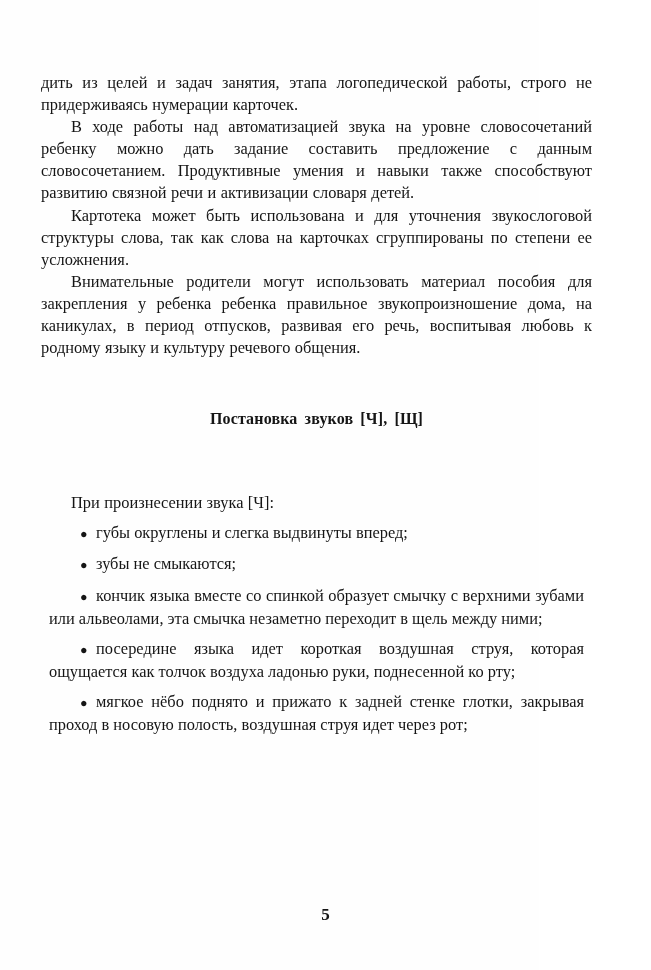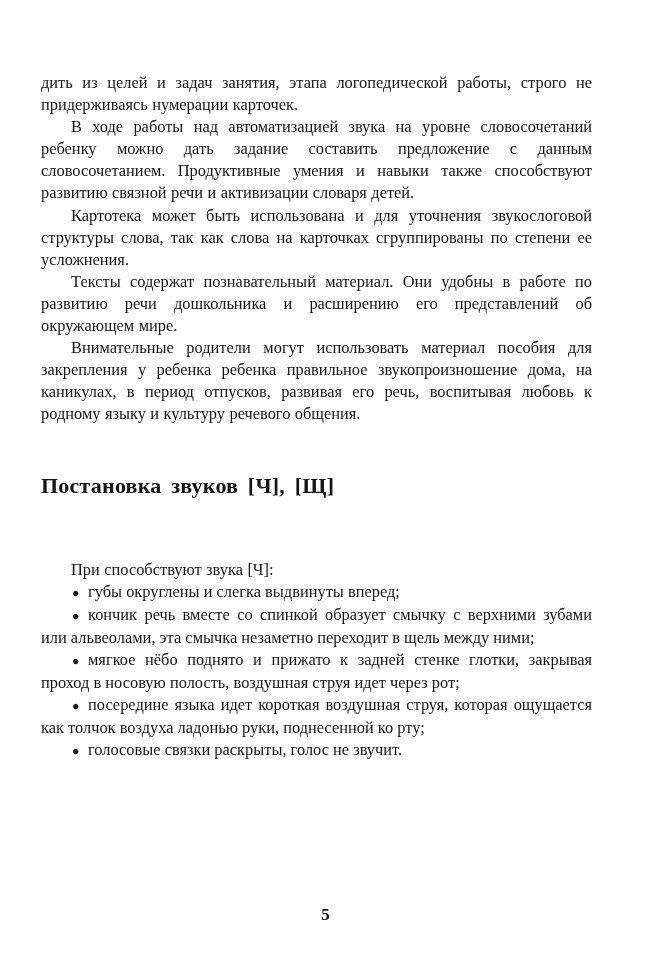--- a/index.html
+++ b/index.html
@@ -45,40 +45,40 @@
     hyphens: manual;
   }
 
   
   p.para.cont {
     text-indent: 0;
   }
 
   h2.heading {
     margin: 0;
-    font-size: 22px;
+    font-size: 16px;
     line-height: 26px;
     font-weight: bold;
-    text-align: left;
+    text-align: center;
     letter-spacing: 0.01em;
     word-spacing: 0.18em;
   }
 
   .gap-before-heading { height: 47px; }
   .gap-after-heading  { height: 40px; }
   .gap-small          { height: 20px; }
 
   ul.bullets {
     margin: 0;
     padding: 0;
     list-style: none;
   }
 
   ul.bullets li {
-    margin: 0;
+    margin: 8px;
     padding: 0;
     font-size: 16.4px;
     line-height: 22.1px;
     text-align: justify;
     text-indent: 0;
     position: relative;
   }
 
   
   ul.bullets li .bullet-marker {
@@ -104,39 +104,38 @@
 </head>
 <body>
 
 <div class="page">
 
   <div class="textblock">
 
     <p class="para cont">дить из целей и задач занятия, этапа логопедической работы, строго не придерживаясь нумерации карточек.</p>
     <p class="para">В ходе работы над автоматизацией звука на уровне словосочетаний ребенку можно дать задание составить предложение с данным словосочетанием. Продуктивные умения и навыки также способствуют развитию связной речи и активизации словаря детей.</p>
     <p class="para">Картотека может быть использована и для уточнения звукослоговой структуры слова, так как слова на карточках сгруппированы по степени ее усложнения.</p>
-    <p class="para">Тексты содержат познавательный материал. Они удобны в работе по развитию речи дошкольника и расширению его представлений об окружающем мире.</p>
     <p class="para">Внимательные родители могут использовать материал пособия для закрепления у ребенка ребенка правильное звукопроизношение дома, на каникулах, в период отпусков, развивая его речь, воспитывая любовь к родному языку и культуру речевого общения.</p>
 
     <div class="gap-before-heading"></div>
 
     <h2 class="heading">Постановка звуков [Ч], [Щ]</h2>
 
     <div class="gap-after-heading"></div>
 
 
     <div class="gap-small"></div>
 
-    <p class="para">При способствуют звука [Ч]:</p>
+    <p class="para">При произнесении звука [Ч]:</p>
 
     <ul class="bullets">
       <li><span class="bullet-marker">●</span><span>губы округлены и слегка выдвинуты вперед;</span></li>
-      <li><span class="bullet-marker">●</span><span>кончик речь вместе со спинкой образует смычку с верхними зубами или альвеолами, эта смычка незаметно переходит в щель между ними;</span></li>
+      <li><span class="bullet-marker">●</span><span>зубы не смыкаются;</span></li>
+      <li><span class="bullet-marker">●</span><span>кончик языка вместе со спинкой образует смычку с верхними зубами или альвеолами, эта смычка незаметно переходит в щель между ними;</span></li>
+      <li><span class="bullet-marker">●</span><span>посередине языка идет короткая воздушная струя, которая ощущается как толчок воздуха ладонью руки, поднесенной ко рту;</span></li>
       <li><span class="bullet-marker">●</span><span>мягкое нёбо поднято и прижато к задней стенке глотки, закрывая проход в носовую полость, воздушная струя идет через рот;</span></li>
-      <li><span class="bullet-marker">●</span><span>посередине языка идет короткая воздушная струя, которая ощущается как толчок воздуха ладонью руки, поднесенной ко рту;</span></li>
-      <li><span class="bullet-marker">●</span><span>голосовые связки раскрыты, голос не звучит.</span></li>
     </ul>
 
   </div>
 
   <div class="pagenum">5</div>
 
 </div>
 
 </body></html>

